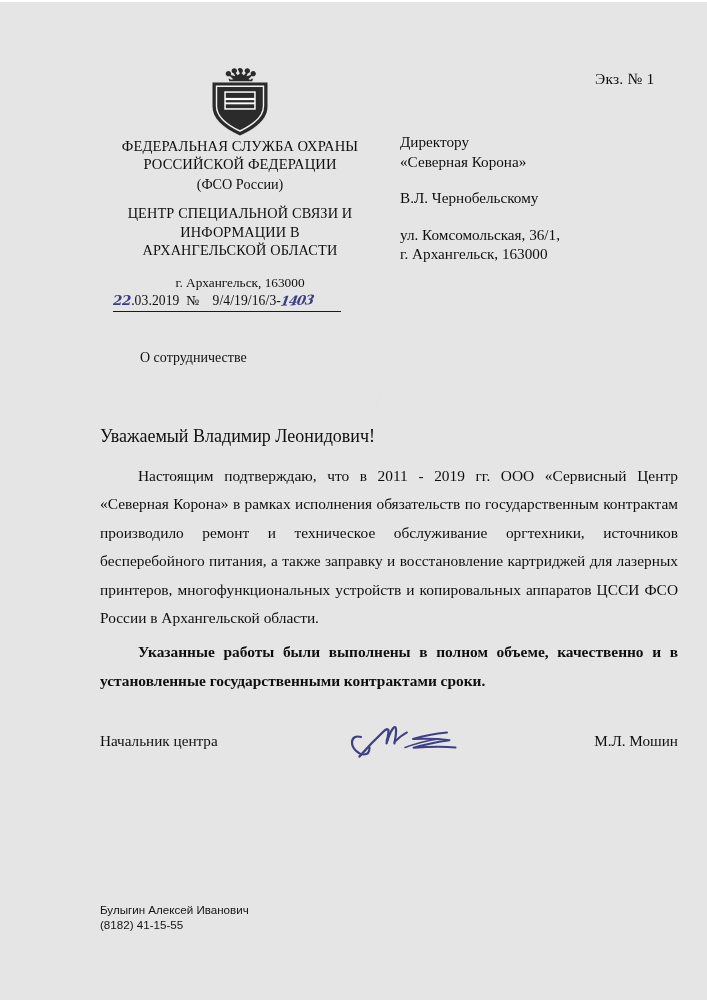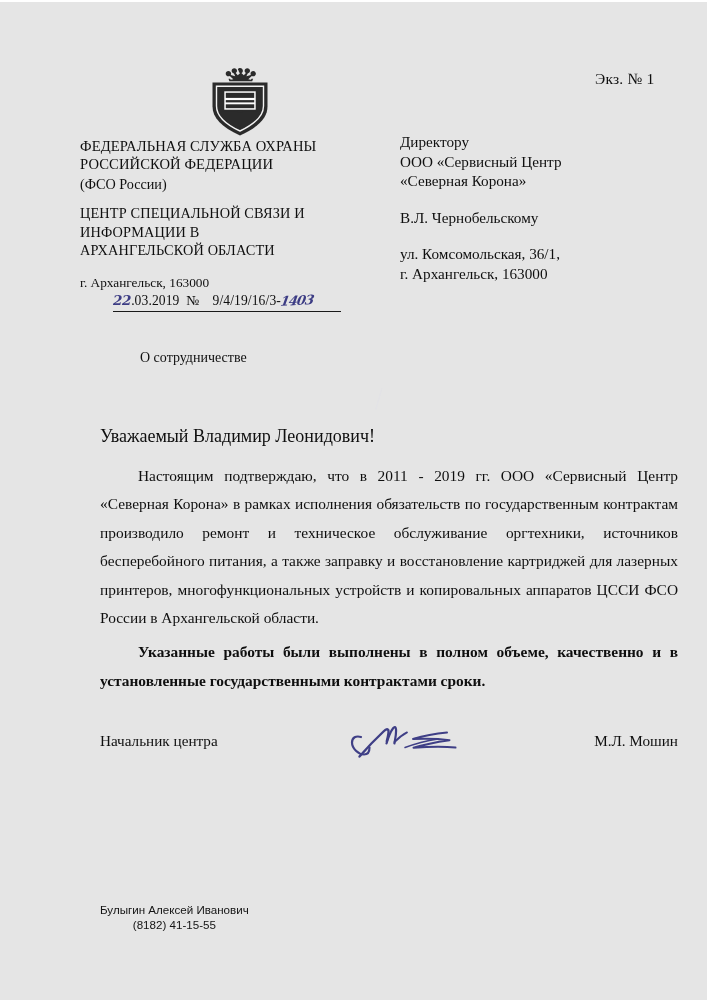--- a/index.html
+++ b/index.html
@@ -41,20 +41,21 @@
     height: 72px;
   }
   .emblem svg { display: block; width: 100%; height: 100%; }
 
   
   .letterhead {
     position: absolute;
     left: 80px;
     top: 136px;
     width: 320px;
+    text-align: center;
   }
   .lh-org {
     font-size: 14.6px;
     line-height: 17.5px;
     letter-spacing: .1px;
     white-space: nowrap;
   }
   .lh-short {
     font-size: 14.2px;
     line-height: 21px;
@@ -199,21 +200,20 @@
 
   
   .footer {
     position: absolute;
     left: 100px;
     top: 901px;
     font-family: "Liberation Sans", "DejaVu Sans", sans-serif;
     font-size: 11.6px;
     line-height: 14.5px;
     color: #141414;
-    text-align: center;
   }
 </style>
 </head>
 <body>
 
 <div id="page">
 
   <div class="copy-no">Экз. № 1</div>
 
   <div class="emblem">
@@ -250,21 +250,20 @@
     <div class="lh-city">г. Архангельск, 163000</div>
   </div>
 
   <div class="refline">
     <span class="hw">22</span><span class="dt">.03.2019</span><span class="nm">№</span><span class="idx">9/4/19/16/3-</span><span class="hw-idx">1403</span>
   </div>
 
   <div class="addressee">
     <div class="grp">
       <div>Директору</div>
-      <div>ООО  «Сервисный Центр</div>
       <div>«Северная Корона»</div>
     </div>
     <div class="grp">В.Л. Чернобельскому</div>
     <div class="grp">
       <div>ул. Комсомольская, 36/1,</div>
       <div>г. Архангельск, 163000</div>
     </div>
   </div>
 
   <div class="subject">О сотрудничестве</div>

